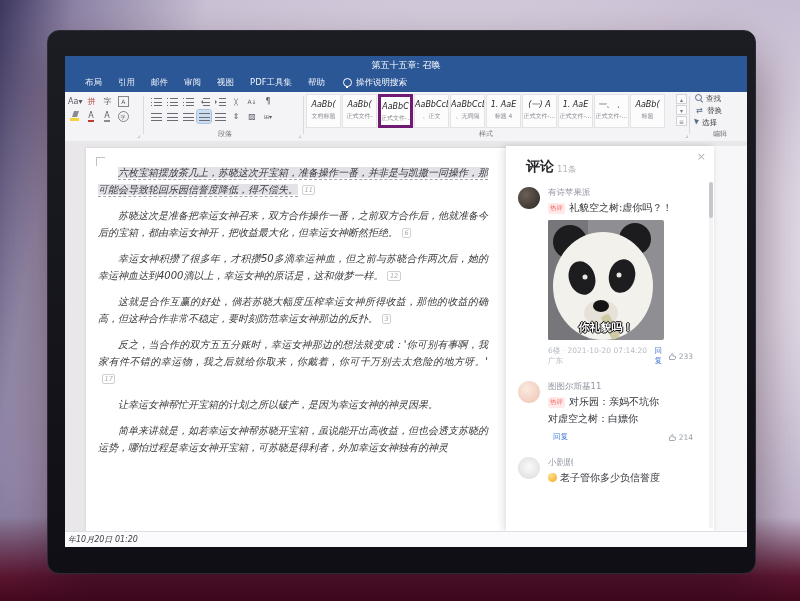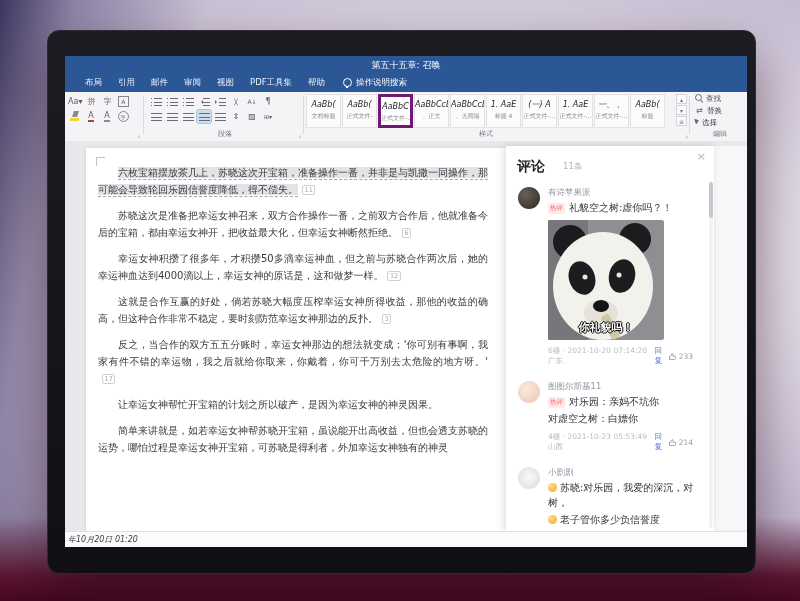--- a/index.html
+++ b/index.html
@@ -64,31 +64,31 @@
   .ic-find{position:relative;width:8px;height:8px;}
   .ic-find::before{content:"";position:absolute;left:0;top:0;width:5px;height:5px;border:1px solid #5b6a8c;border-radius:50%;}
   .ic-find::after{content:"";position:absolute;left:6px;top:6px;width:3px;height:1px;background:#5b6a8c;transform:rotate(45deg);transform-origin:0 0;}
   .ic-select{width:0;height:0;border-left:4px solid #5b6a8c;border-top:3px solid transparent;border-bottom:3px solid transparent;transform:rotate(-20deg);}
 
   
   .docarea{position:absolute;left:0;top:85px;width:100%;height:390px;background:#e9e7e9;overflow:hidden;}
   .page{position:absolute;left:21px;top:7px;width:628px;height:383px;background:#fff;box-shadow:0 0 3px rgba(0,0,0,.12);}
   .cmark{position:absolute;left:10px;top:9px;width:8px;height:8px;border-left:1px solid #c2c2c6;border-top:1px solid #c2c2c6;}
   .doctext{position:absolute;left:12px;top:16px;width:390px;font-size:10px;line-height:17px;color:#3a3a3e;text-align:justify;}
-  .doctext p{margin:0 0 9px;text-indent:2em;}
+  .doctext p{margin:0 0 9px;text-indent:2em;font-style:italic;}
   .hl{background:#e2e2e7;text-decoration:underline dashed #a3a3b0 1px;text-underline-offset:3px;}
   .pmark{display:inline-block;border:1px solid #cfcfd4;color:#a8a8b0;font-size:6.5px;line-height:8px;
     padding:0 1.5px;border-radius:2px;margin-left:4px;vertical-align:1px;background:#fff;text-indent:0;}
 
   
   .panel{position:absolute;left:441px;top:5px;width:208px;height:385px;background:#fff;
     box-shadow:-3px 0 8px rgba(0,0,0,.10),0 0 4px rgba(0,0,0,.06);}
   .rightstrip{position:absolute;left:649px;top:5px;width:33px;height:385px;background:#f7f6f8;}
   .pclose{position:absolute;top:5px;right:8px;font-size:11px;color:#b5b5bc;line-height:11px;}
-  .phead{position:absolute;left:11px;top:12px;display:flex;align-items:center;gap:18px;}
+  .phead{position:absolute;left:20px;top:12px;display:flex;align-items:flex-end;gap:3px;}
   .ptitle{font-size:14px;font-weight:bold;color:#26262a;}
   .pcount{font-size:8.5px;color:#b5b5bc;}
   .ptrack{position:absolute;right:1px;top:36px;bottom:3px;width:4px;background:#f3f3f5;border-radius:2px;}
   .pthumb{position:absolute;right:0;top:0;width:4px;height:36px;background:#c7c8cd;border-radius:2px;}
   .clist{position:absolute;left:0;top:32px;right:7px;bottom:0;overflow:hidden;}
   .citem{position:relative;padding:8px 12px 6px 42px;}
   .avatar{position:absolute;left:12px;top:9px;width:22px;height:22px;border-radius:50%;}
   .av-dark{background:radial-gradient(circle at 35% 35%,#6b6057,#2b2723);}
   .av-pink{background:radial-gradient(circle at 40% 35%,#fbeadf,#edc3b4);}
   .av-light{background:radial-gradient(circle at 50% 45%,#fafafa,#d9d9de);}
@@ -329,35 +329,33 @@
                     <span>233</span>
                   </span>
                 </div>
               </div>
               <div class="citem">
                 <div class="avatar av-pink"></div>
                 <div class="cuser">图图尔斯基11</div>
                 <div class="cline"><span class="badge">热评</span><span>对乐园：亲妈不坑你</span></div>
                 <div class="cline"><span>对虚空之树：白嫖你</span></div>
                 <div class="cmeta">
-                  <span>4楼 · 2021-10-23 05:53:49 山西</span>
                   <span class="reply">回复</span>
                   <span class="flex1"></span>
                   <span class="like">
                     <svg width="9" height="9" viewBox="0 0 24 24" fill="none" stroke="#9aa0aa" stroke-width="2.4">
                       <path d="M4 11v9 M4 11h3l4-7c1.6 0 2.6 1.2 2.4 2.8L13 11h5.5c1.3 0 2.3 1.2 2 2.5l-1.2 5C19 19.7 18 20 17 20H4"></path>
                     </svg>
                     <span>214</span>
                   </span>
                 </div>
               </div>
               <div class="citem">
                 <div class="avatar av-light"></div>
                 <div class="cuser">小剧剧</div>
-                <div class="cline"><span class="emoji"></span><span>苏晓:对乐园，我爱的深沉，对树，</span></div>
                 <div class="cline"><span class="emoji"></span><span>老子管你多少负信誉度</span></div>
               </div>
             </div>
           <div class="ptrack">
             <div class="pthumb"></div>
           </div>
         </div>
       </div>
 
       <div class="statusbar">

